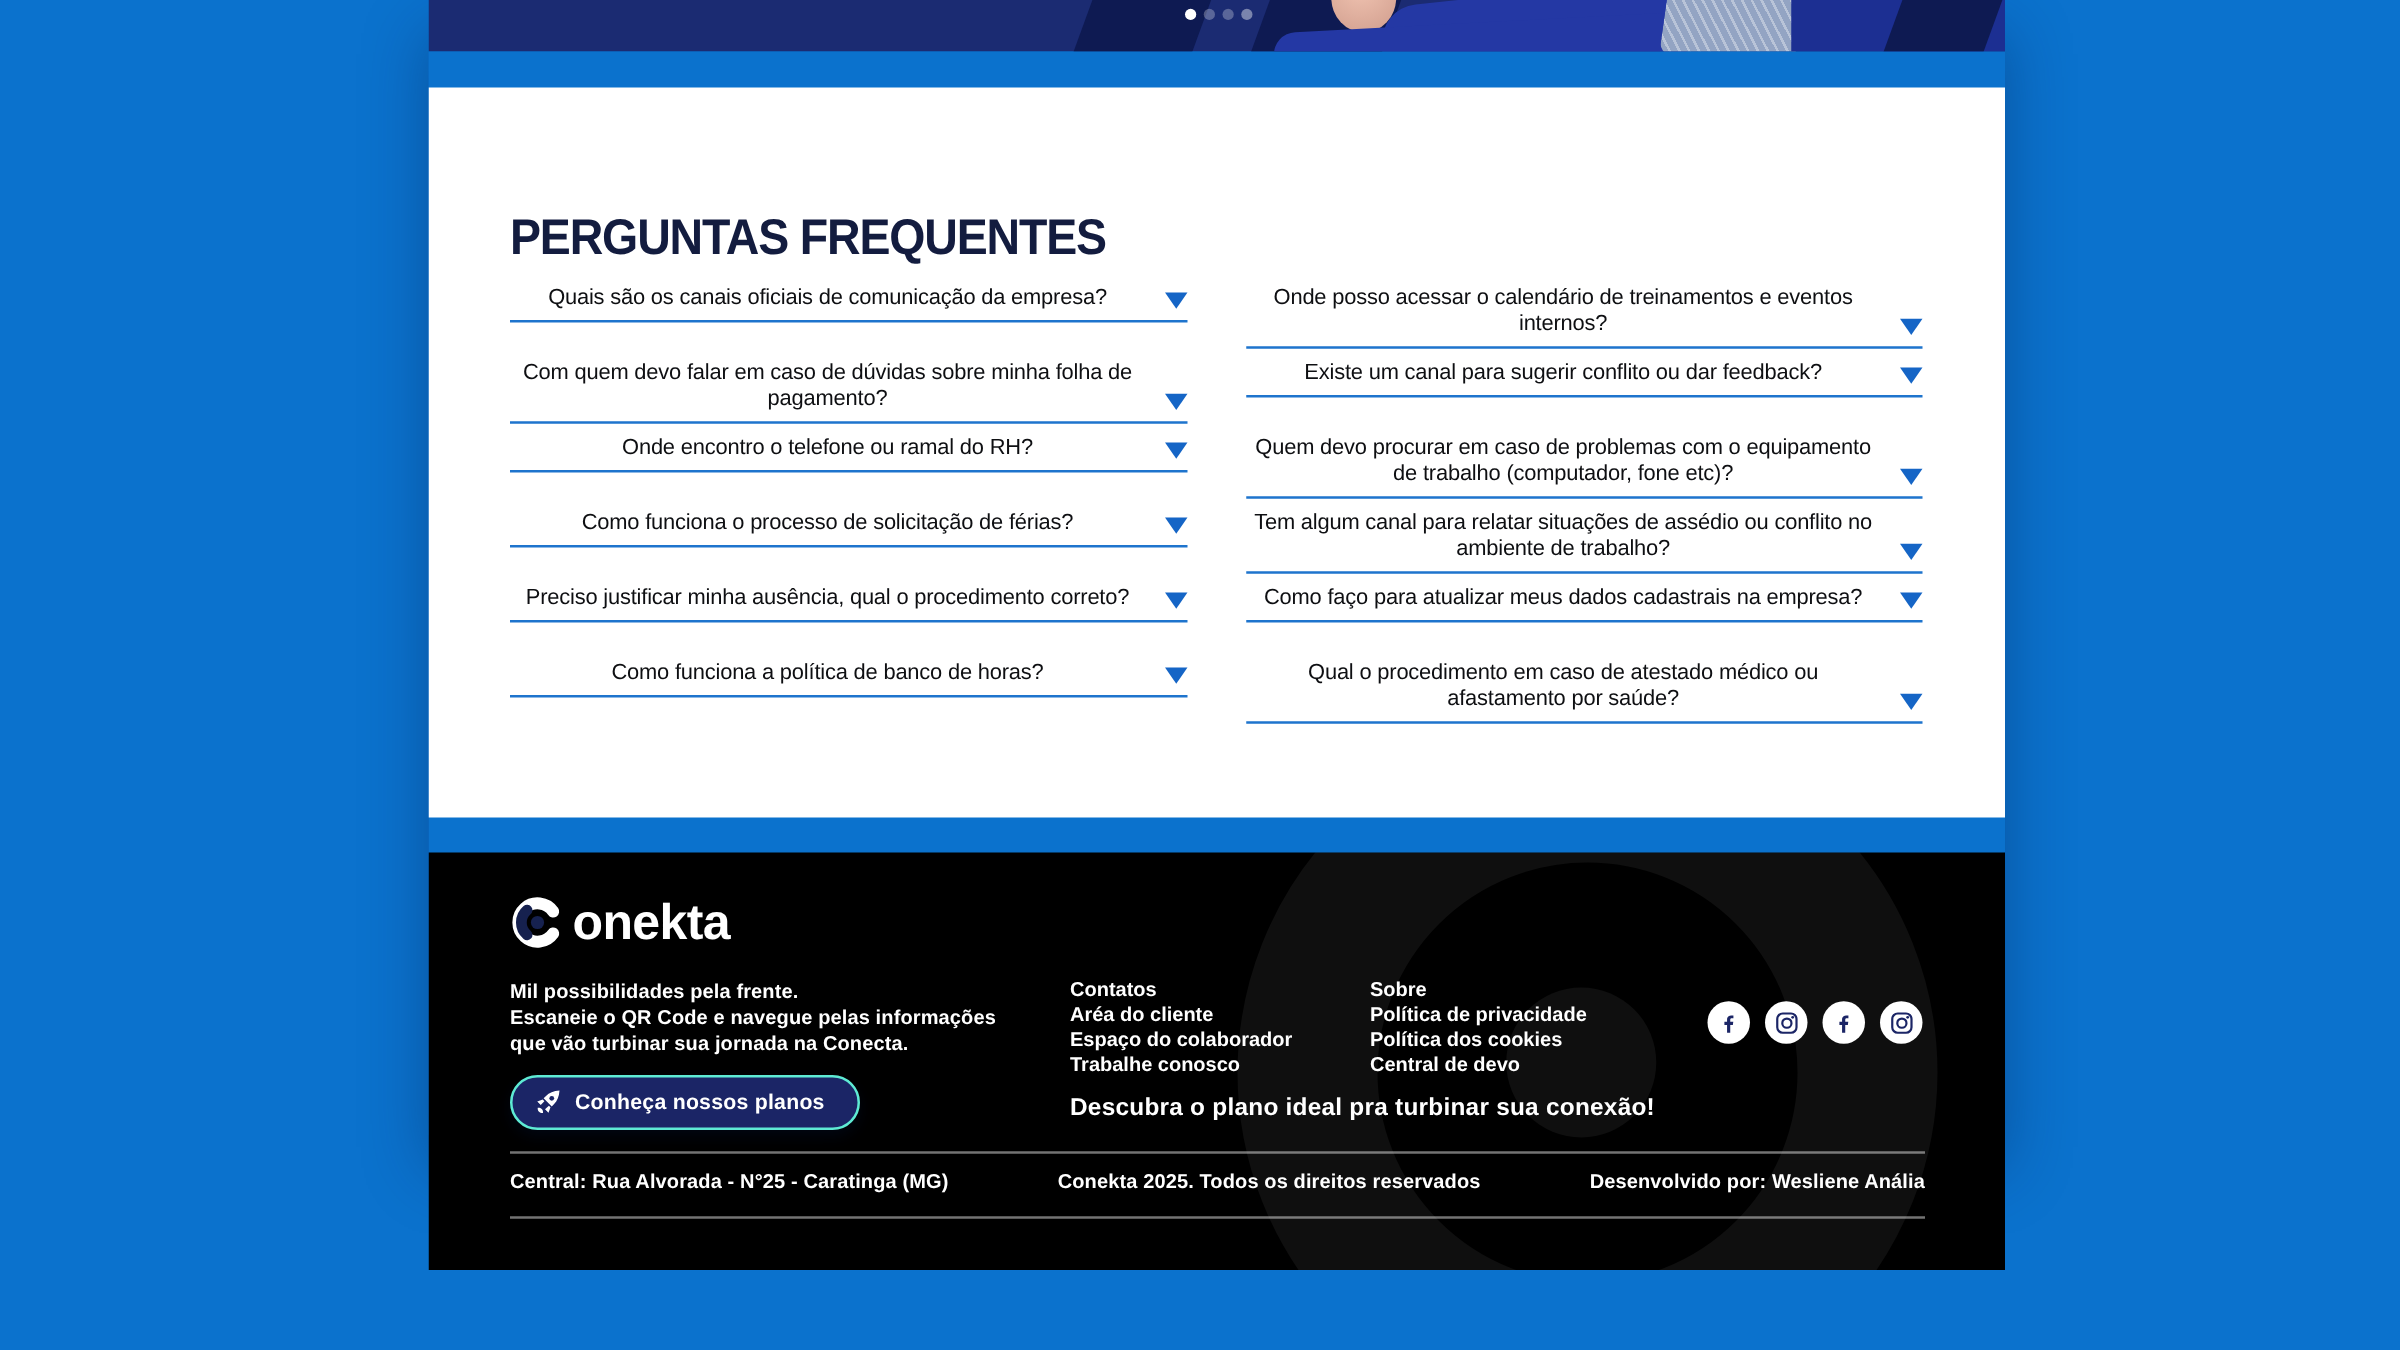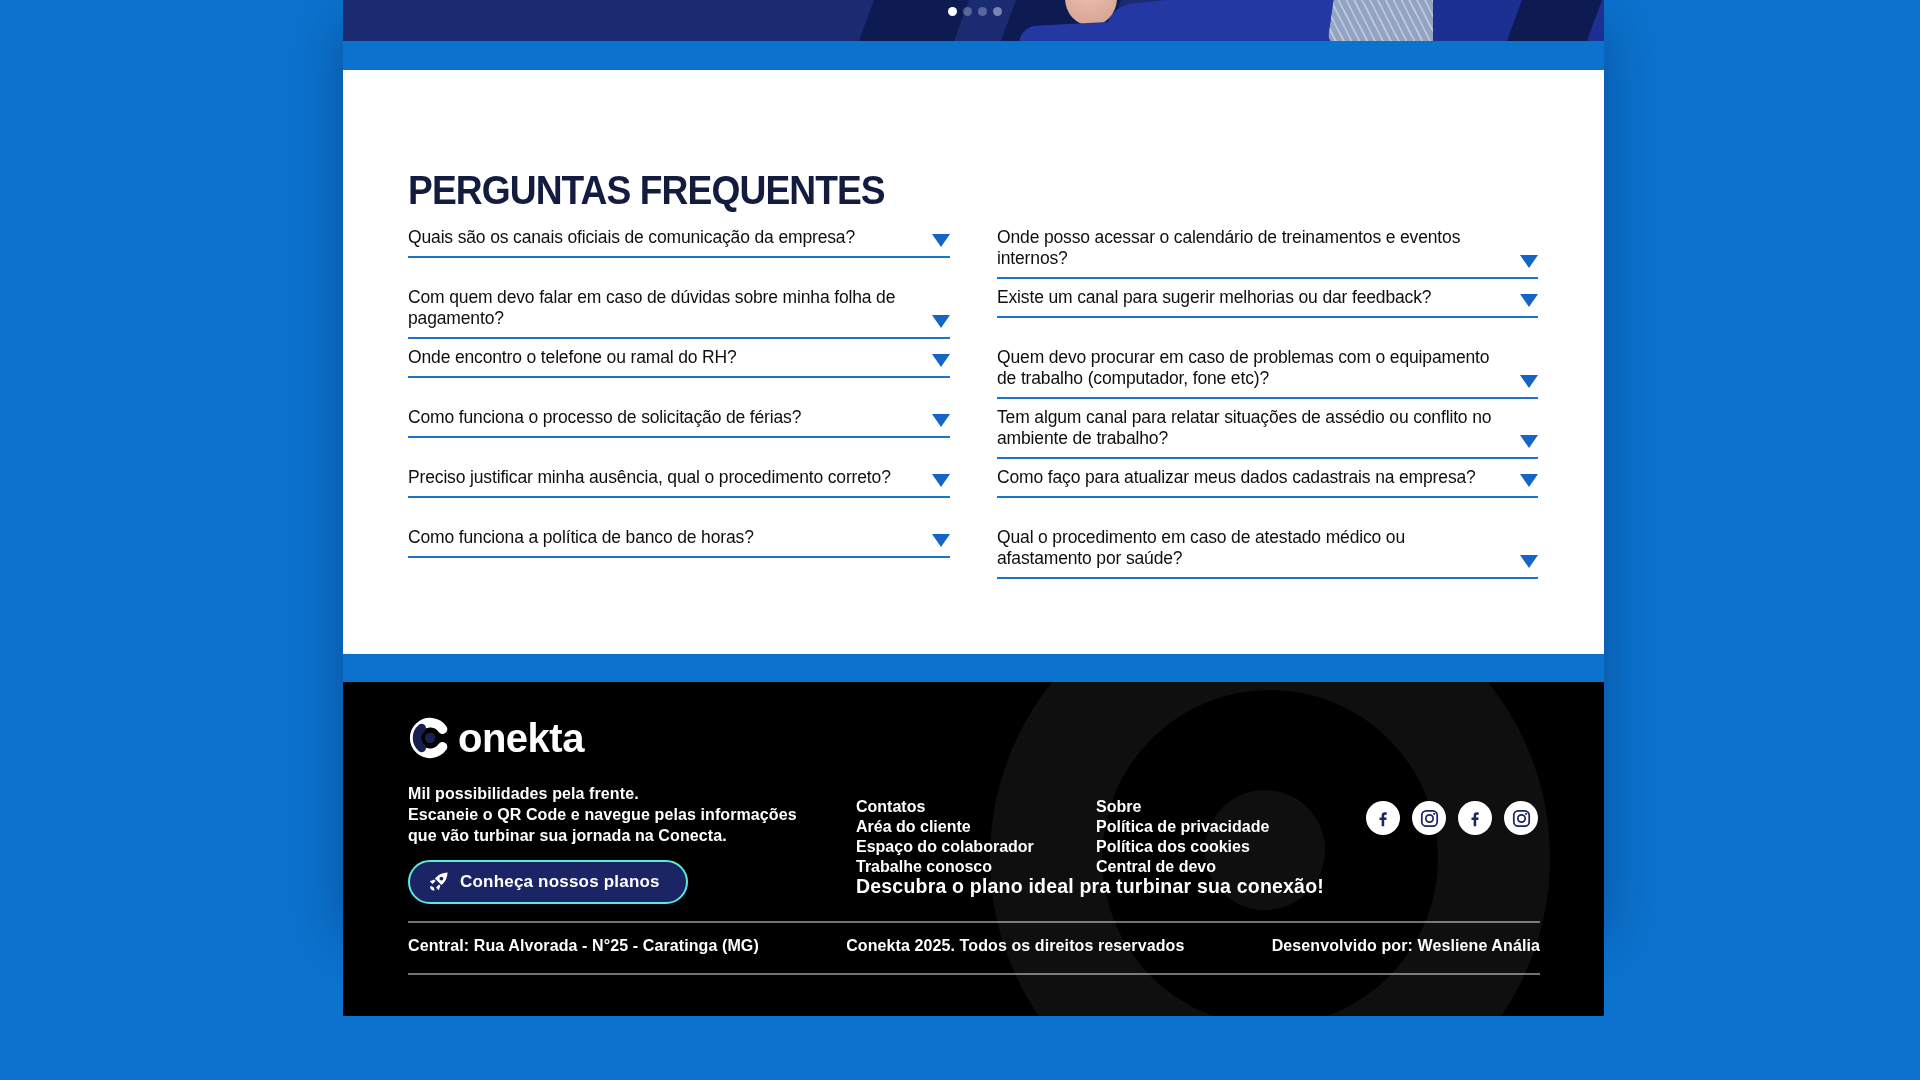--- a/index.html
+++ b/index.html
@@ -47,21 +47,21 @@
   .faq-grid {
     position:absolute; left:65px; top:157px; width:1130px;
     display:grid; grid-template-columns:542px 541px; column-gap:47px;
     grid-template-rows:repeat(6,60px); grid-auto-flow:column;
   }
   .faq-item { align-self:start; cursor:pointer; }
   .faq-item-inner {
     display:flex; align-items:flex-end; gap:16px;
     border-bottom:2px solid #1e74cd; padding-bottom:8px;
   }
-  .faq-q { flex:1; font-size:17.5px; line-height:21px; color:#0e0f12; letter-spacing:-.15px; }
+  .faq-q { flex:1; font-size:17.5px; line-height:21px; color:#0e0f12; letter-spacing:-.15px;text-align:center; }
   .tri {
     width:0; height:0; flex:none; margin-bottom:1px;
     border-left:9px solid transparent; border-right:9px solid transparent;
     border-top:13px solid #1565c6;
   }
   
   .footer { position:relative; height:334px; background:#000000; overflow:hidden; color:#fff;margin-top:28px; }
   .wm-ring { position:absolute; left:647px; top:-104px; width:560px; height:560px; border-radius:50%;
              border:112px solid rgba(255,255,255,.06); }
   .wm-dot  { position:absolute; left:862px; top:108px; width:120px; height:120px; border-radius:50%;
@@ -70,21 +70,21 @@
   .brand-word { font-size:40px; font-weight:700; color:#fff; letter-spacing:-.5px; }
   .tagline { position:absolute; left:65px; top:101px; font-size:16px; line-height:21px; font-weight:700;
              white-space:pre-line; letter-spacing:.1px; }
   .cta {
     position:absolute; left:65px; top:178px; height:44px; padding:0 26px 0 16px;
     border-radius:24px; background:#1b2566; border:2px solid #5eead4;
     display:flex; align-items:center; gap:10px; color:#fff; font-size:17px; font-weight:700;
     font-family:"Liberation Sans", sans-serif; letter-spacing:.2px;
     box-shadow:0 5px 12px rgba(0,20,60,.3); cursor:pointer;
   }
-  .f-col { position:absolute; top:115px; font-size:16px; line-height:20px; }
+  .f-col { position:absolute; top:101px; font-size:16px; line-height:20px; }
   .f-col1 { left:513px; }
   .f-col2 { left:753px; }
   .f-col-title { font-weight:700; }
   .f-link { font-weight:600; cursor:pointer; }
   .plan-text { position:absolute; left:513px; top:193px; font-size:19.5px; font-weight:700; letter-spacing:.2px; }
   .social { position:absolute; left:1023px; top:119px; display:flex; gap:12px; }
   .s-circle { width:34px; height:34px; border-radius:50%; background:#ffffff;
               display:flex; align-items:center; justify-content:center; cursor:pointer; }
   .divider { position:absolute; left:65px; right:64px; height:2px; background:rgba(255,255,255,.45); }
   .d1 { top:239px; }
@@ -159,21 +159,21 @@
         </div>
 
       <div class="faq-item">
           <div class="faq-item-inner">
         <div class="faq-q">Onde posso acessar o calendário de treinamentos e eventos internos?</div>
         <div class="tri"></div>
       </div>
         </div>
       <div class="faq-item">
           <div class="faq-item-inner">
-        <div class="faq-q">Existe um canal para sugerir melhorias ou dar feedback?</div>
+        <div class="faq-q">Existe um canal para sugerir conflito ou dar feedback?</div>
         <div class="tri"></div>
       </div>
         </div>
       <div class="faq-item">
           <div class="faq-item-inner">
         <div class="faq-q">Quem devo procurar em caso de problemas com o equipamento de trabalho (computador, fone etc)?</div>
         <div class="tri"></div>
       </div>
         </div>
       <div class="faq-item">

